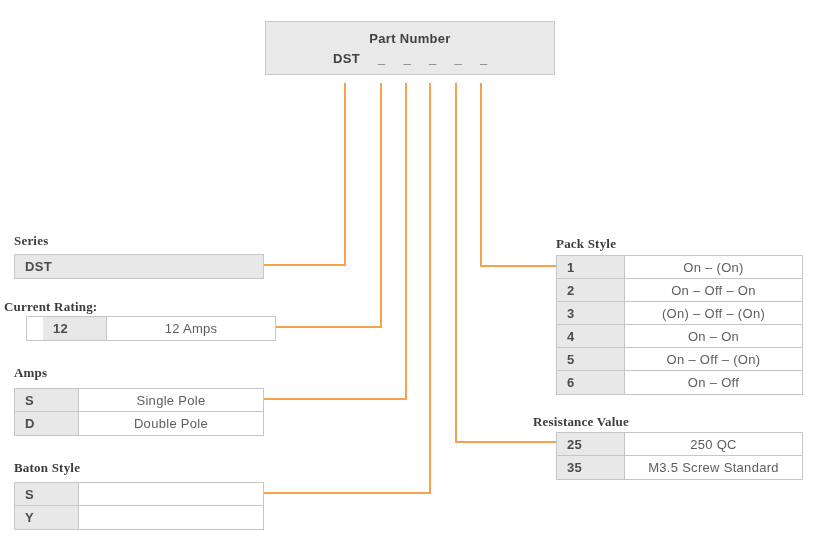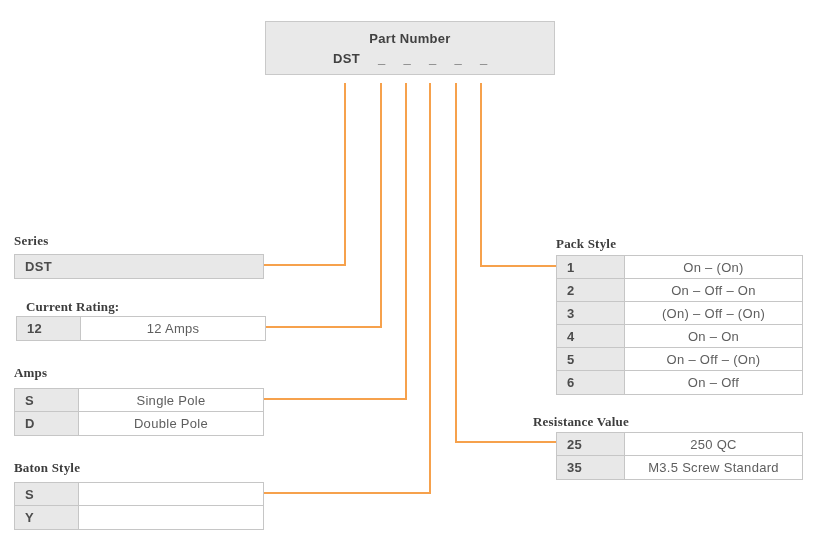--- a/index.html
+++ b/index.html
@@ -94,22 +94,22 @@
   <div class="vline" style="left:480px;top:83px;height:184px;"></div>
   <div class="hline" style="left:480px;top:265px;width:76px;"></div>
 
   <div class="sec-label" style="left:14px;top:233px;">Series</div>
   <div class="tbl series" style="left:14px;top:254px;width:250px;">
     <div class="row">
       <div class="code">DST</div>
     </div>
   </div>
 
-  <div class="sec-label" style="left:26px;top:299px;">Current Rating:</div>
-  <div class="tbl" style="left:16px;top:316px;width:250px;">
+  <div class="sec-label" style="left:4px;top:299px;">Current Rating:</div>
+  <div class="tbl" style="left:26px;top:316px;width:250px;padding-left:16px;">
     <div class="row">
       <div class="code">12</div>
       <div class="val">12 Amps</div>
     </div>
   </div>
 
   <div class="sec-label" style="left:14px;top:365px;">Amps</div>
   <div class="tbl" style="left:14px;top:388px;width:250px;">
     <div class="row">
       <div class="code">S</div>

